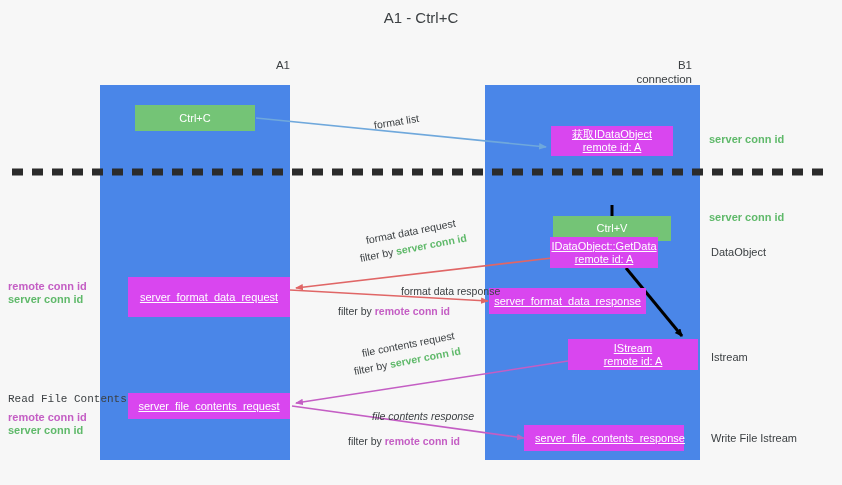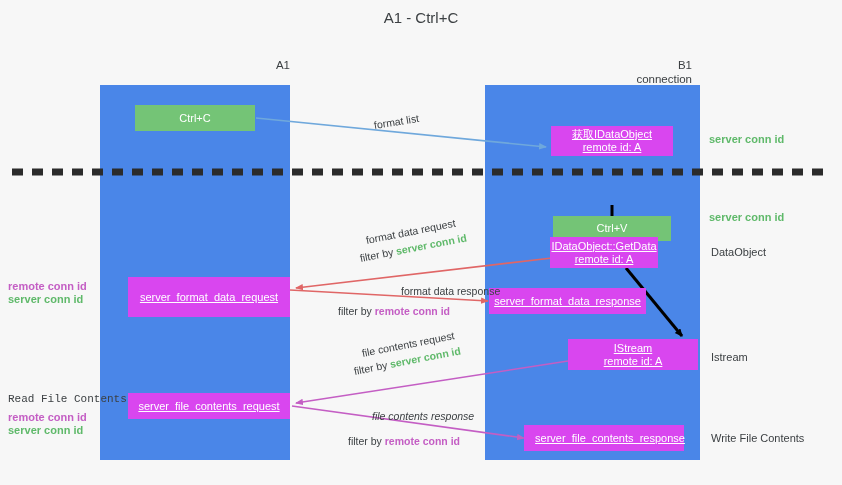--- a/index.html
+++ b/index.html
@@ -190,21 +190,21 @@
   </div>
 
   <div class="abs side-label green-txt" style="left:709px; top:132px;">server conn id</div>
 
   <div class="abs side-label green-txt" style="left:709px; top:210px;">server conn id</div>
 
   <div class="abs side-label plain-txt" style="left:711px; top:245px;">DataObject</div>
 
   <div class="abs side-label plain-txt" style="left:711px; top:350px;">Istream</div>
 
-  <div class="abs side-label plain-txt" style="left:711px; top:431px;">Write File Contents</div>
+  <div class="abs side-label plain-txt" style="left:711px; top:431px;">Write File Istream</div>
 
   <div class="abs side-label magenta-txt" style="left:8px; top:279px;">remote conn id</div>
   <div class="abs side-label green-txt" style="left:8px; top:292px;">server conn id</div>
 
   <div class="abs side-label plain-txt" style="left:8px; top:392px;font-family:Liberation Mono, monospace;">Read File Contents</div>
   <div class="abs side-label magenta-txt" style="left:8px; top:410px;">remote conn id</div>
   <div class="abs side-label green-txt" style="left:8px; top:423px;">server conn id</div>
 
   <div class="abs edge-label rot-up" style="left:374px; top:118px;">format list</div>
 

